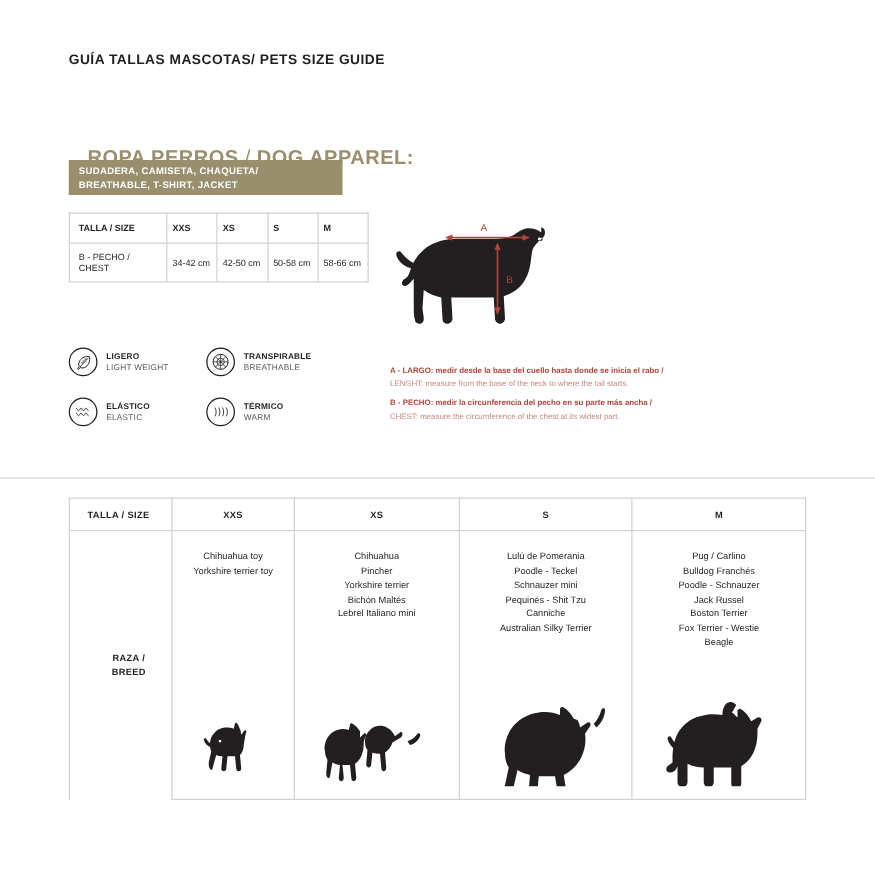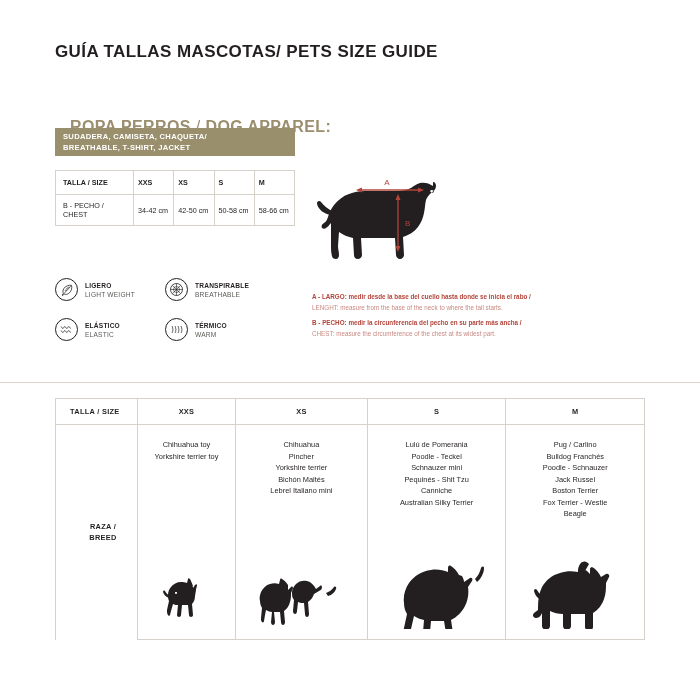--- a/index.html
+++ b/index.html
@@ -9,34 +9,34 @@
     background: #ffffff;
     font-family: "Liberation Sans", sans-serif;
     color: #231f20;
     overflow: hidden;
   }
   .page { position: relative; width: 700px; height: 700px; }
 
   
   .title {
     position: absolute; left: 55px; top: 42px;
-    font-size: 17px; font-weight: bold; letter-spacing: 0.4px;
+    font-size: 11px; font-weight: bold; letter-spacing: 0.4px;
     color: #231f20;
   }
   .subtitle {
     position: absolute; left: 70px; top: 80px;
     font-size: 16px; letter-spacing: 0.4px;
     color: #9b8e6e; font-weight: bold; margin-top: 38px;
   }
   .subtitle .sep { color: #9b8e6e; font-weight: normal; }
 
   
   .garment-band {
     position: absolute; left: 55px; top: 128px;
-    width: 240px; height: 28px;
+    width: 219px; height: 28px;
     background: #9a8f6d;
     color: #ffffff;
     padding: 3px 8px;
     font-size: 7.6px; letter-spacing: 0.3px; line-height: 11px;
     font-weight: bold;
   }
 
   
   .size-table {
     position: absolute; left: 55px; top: 170px;

